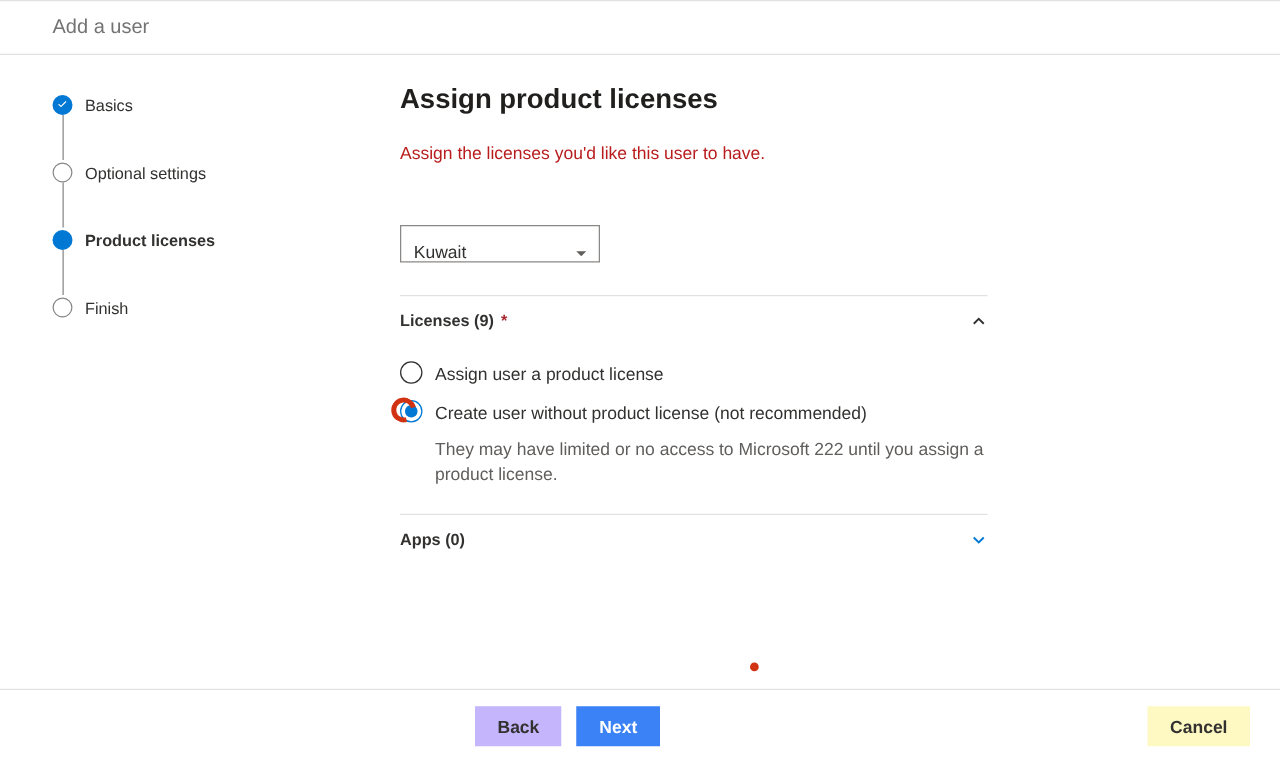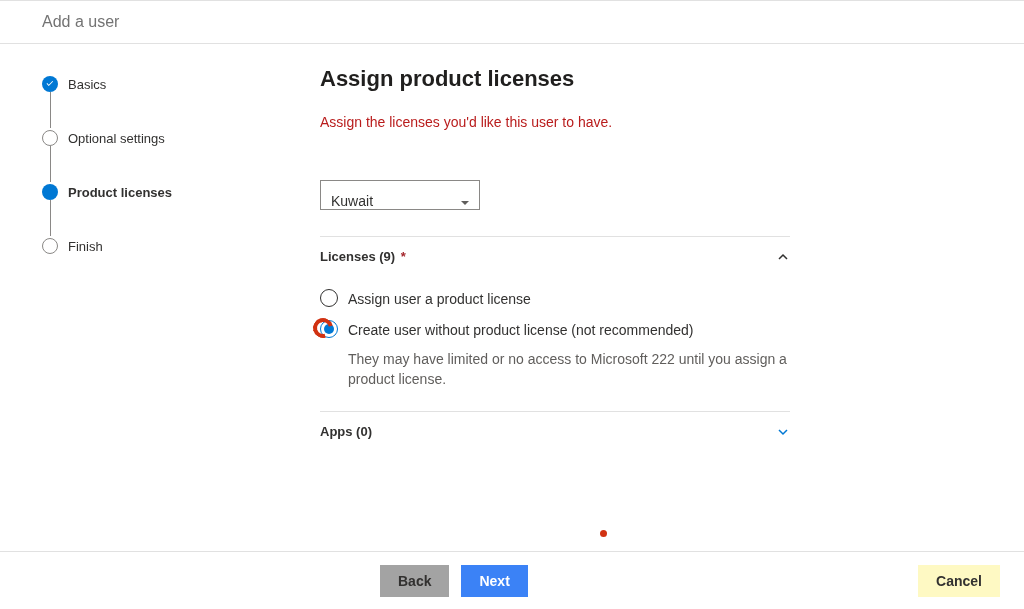--- a/index.html
+++ b/index.html
@@ -190,21 +190,21 @@
     }
     .btn {
       height: 32px;
       padding: 0 18px;
       border: none;
       font-size: 14px;
       font-weight: 600;
       cursor: pointer;
       font-family: inherit;
     }
-    .btn-back { background: #a3a3a3; color: #323130; margin-left: 356px; }
+    .btn-back { background: #c4b5fd; color: #323130; margin-left: 356px; }
     .btn-next { background: #3b82f6; color: #fff; margin-left: 12px; }
     .btn-cancel { background: #fef9c3; color: #323130; margin-left: auto; }
   </style>
 </head>
 <body>
 
 <div class="header">
   <h1>Add a user</h1>
 </div>
 

